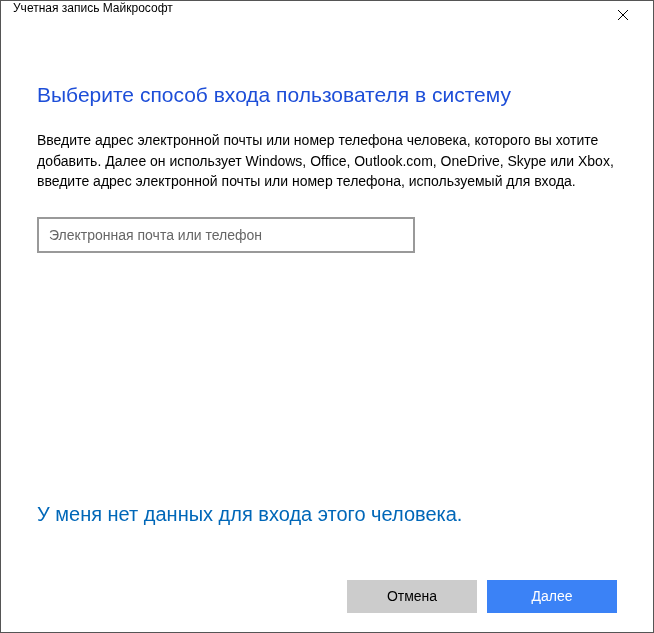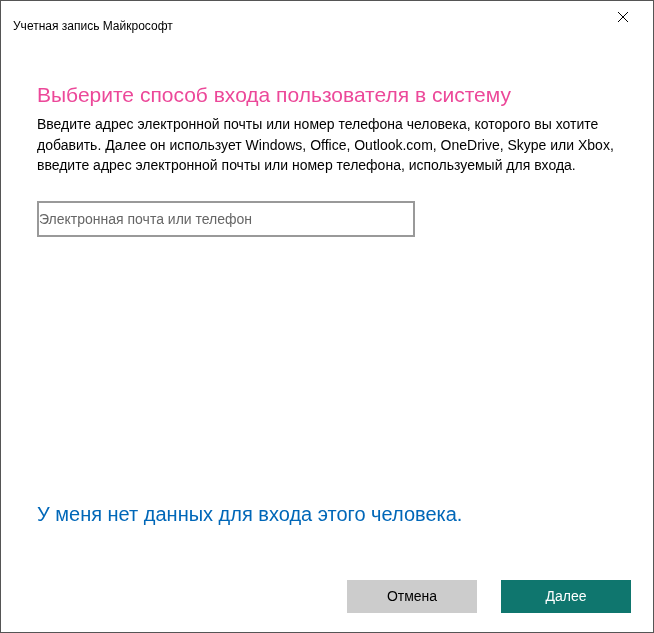--- a/index.html
+++ b/index.html
@@ -13,22 +13,22 @@
       width: 654px;
       height: 633px;
       border: 1px solid #555;
       display: flex;
       flex-direction: column;
       overflow: hidden;
     }
     .titlebar {
       height: 32px;
       display: flex;
-      align-items: flex-end;
-      padding: 16px 8px 0 12px;
+      align-items: flex-start;
+      padding: 0 8px 0 12px;
       font-size: 12px;
       color: #000;
     }
     .titlebar-title {
       flex: 1;
     }
     .close-btn {
       width: 45px;
       height: 30px;
       display: flex;
@@ -42,35 +42,35 @@
     }
     .content {
       flex: 1;
       padding: 48px 36px 0 36px;
       display: flex;
       flex-direction: column;
     }
     .heading {
       font-size: 21px;
       font-weight: 400;
-      color: #ec4899;
-      margin-bottom: 6px;
+      color: #1d4ed8;
+      margin-bottom: 22px;
       line-height: 1.3;
     }
     .description {
       font-size: 14px;
       color: #000;
       line-height: 1.45;
       margin-bottom: 26px;
     }
     .input-field {
       width: 378px;
       height: 36px;
       border: 2px solid #999;
-      padding: 0 0;
+      padding: 0 10px;
       font-size: 14px;
       font-family: inherit;
       color: #8b5cf6;
       outline: none;
     }
     .input-field::placeholder {
       color: #666;
     }
     .spacer {
       flex: 1;
@@ -84,37 +84,37 @@
       font-size: 20px;
       text-decoration: none;
       margin-bottom: 14px;
       cursor: pointer;
     }
     .footer {
       height: 72px;
       display: flex;
       align-items: center;
       justify-content: flex-end;
-      padding: 0 22px;
-      gap: 24px;
+      padding: 0 36px;
+      gap: 10px;
     }
     .btn {
       width: 130px;
       height: 33px;
       border: none;
       font-size: 14px;
       font-family: inherit;
       cursor: pointer;
     }
     .btn-secondary {
       background: #cccccc;
       color: #000;
     }
     .btn-primary {
-      background: #0f766e;
+      background: #3b82f6;
       color: #fff;
     }
   </style>
 </head>
 <body>
 
 <div class="titlebar">
   <span class="titlebar-title">Учетная запись Майкрософт</span>
   <div class="close-btn">
     <span>

